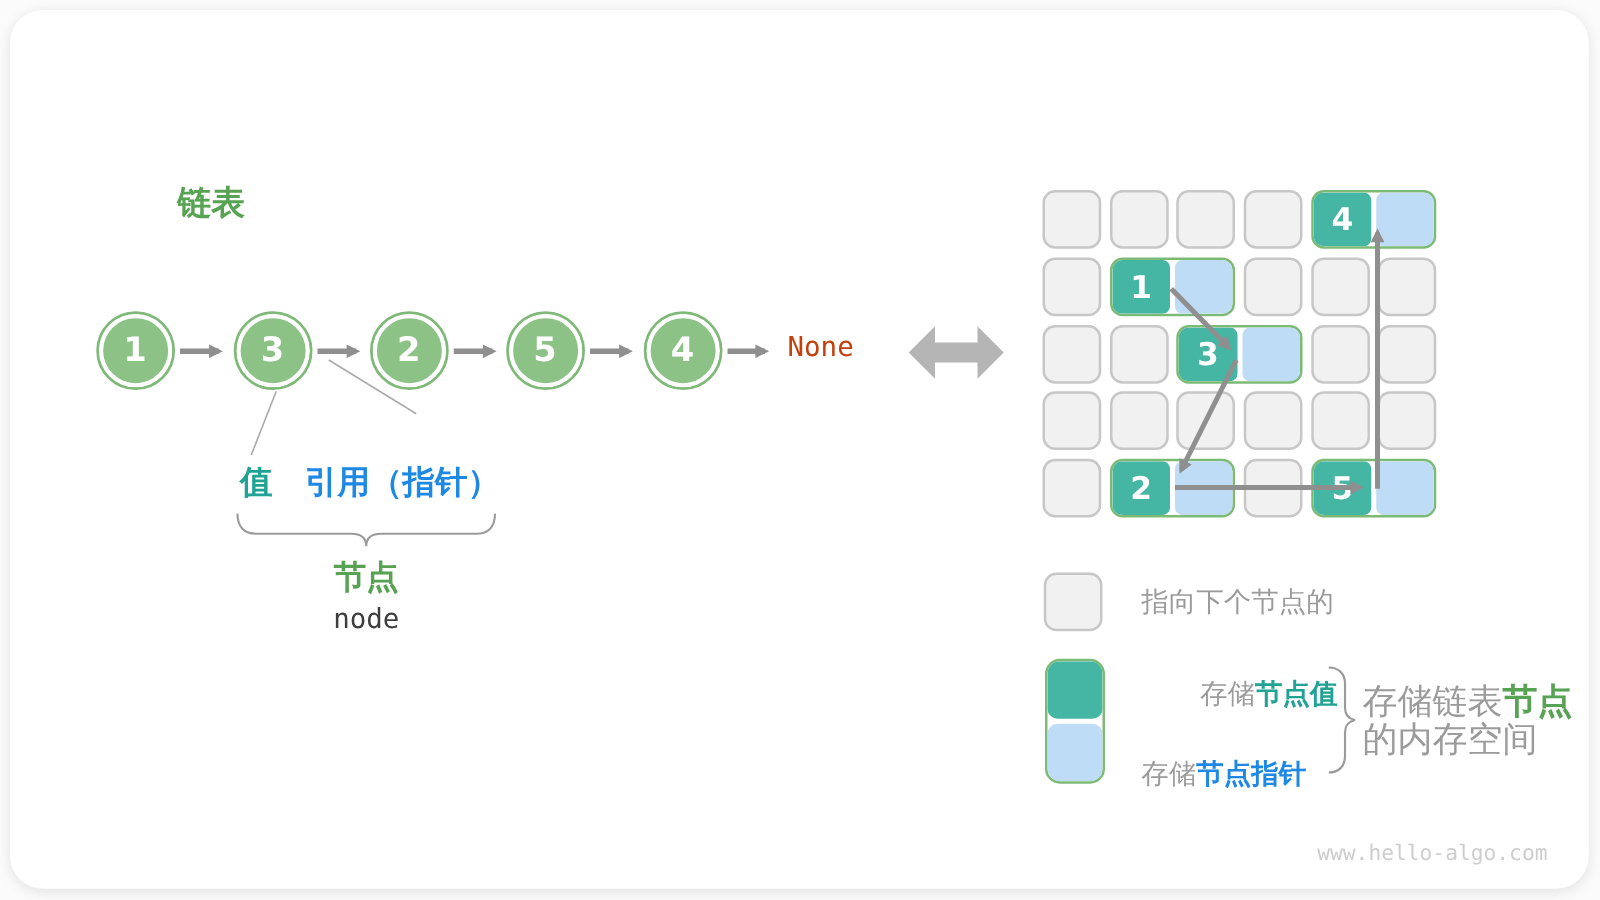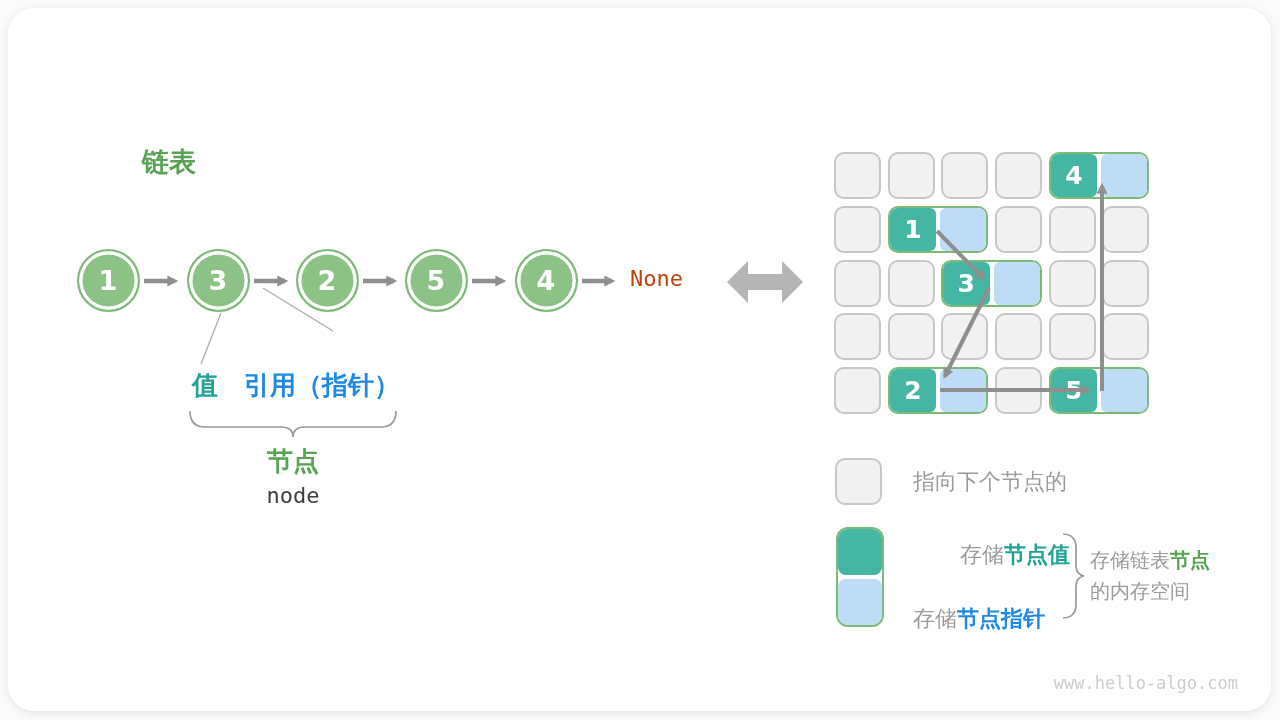--- a/index.html
+++ b/index.html
@@ -47,21 +47,21 @@
   .legend-pair{left:836px;top:527px;width:48px;height:100px;border:2px solid #7CBB76;border-radius:12px;
                background:#ffffff;box-sizing:border-box;display:flex;flex-direction:column;gap:4px;overflow:hidden;}
   .legend-pair .mem-val{border-radius:8px;}
   .legend-pair .mem-ptr{border-radius:8px;}
   .legend-line{font-size:22px;color:#9B9B9B;white-space:nowrap;}
   .legend-value-label{left:960px;top:540px;}
   .legend-pointer-label{left:913px;top:592px;margin-top:12px;}
   .bold-teal{color:#20A294;font-weight:700;}
   .bold-blue{color:#1E88E5;font-weight:700;}
   .bold-green{color:#57A353;font-weight:700;}
-  .legend-group{left:1090px;top:545px;font-size:20px;color:#9B9B9B;line-height:31px;white-space:nowrap;}
+  .legend-group{left:1090px;top:545px;font-size:28px;color:#9B9B9B;line-height:31px;white-space:nowrap;}
 
   .footer{right:42px;top:673px;font-size:17px;color:#CDCDCD;
           font-family:"DejaVu Sans Mono","Liberation Mono",monospace;margin-left:44px;}
 </style>
 </head>
 <body>
 
 <div class="stage">
   <div class="card"></div>
 

